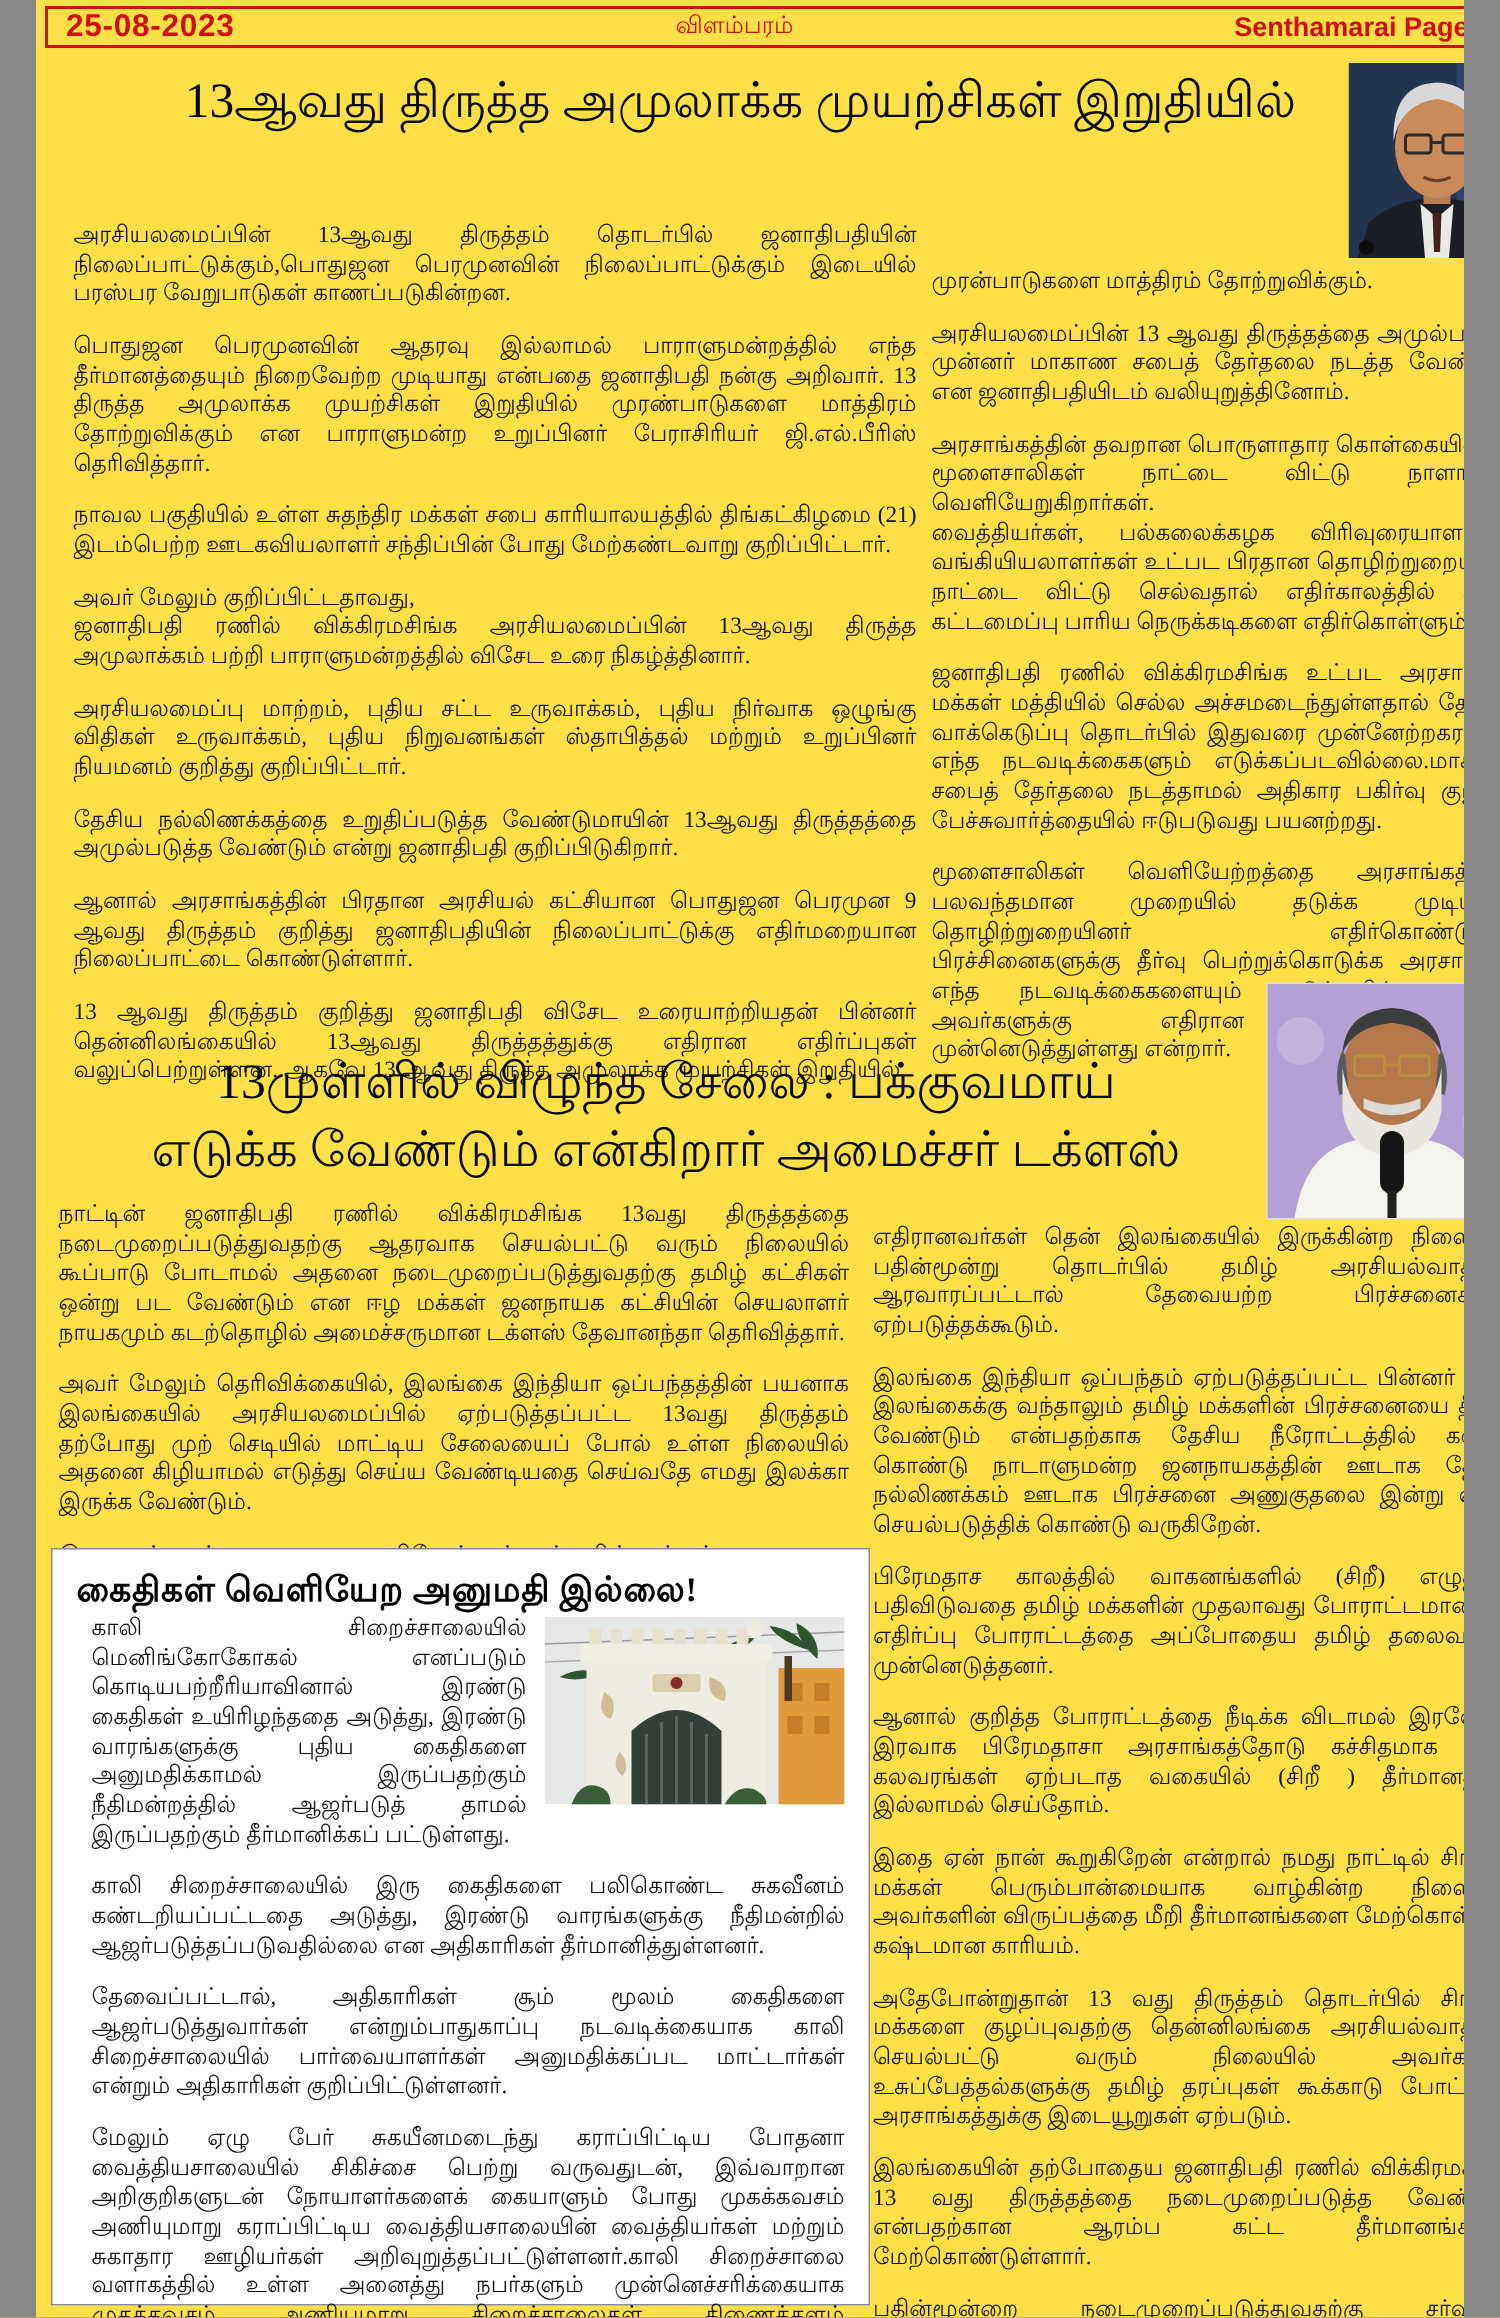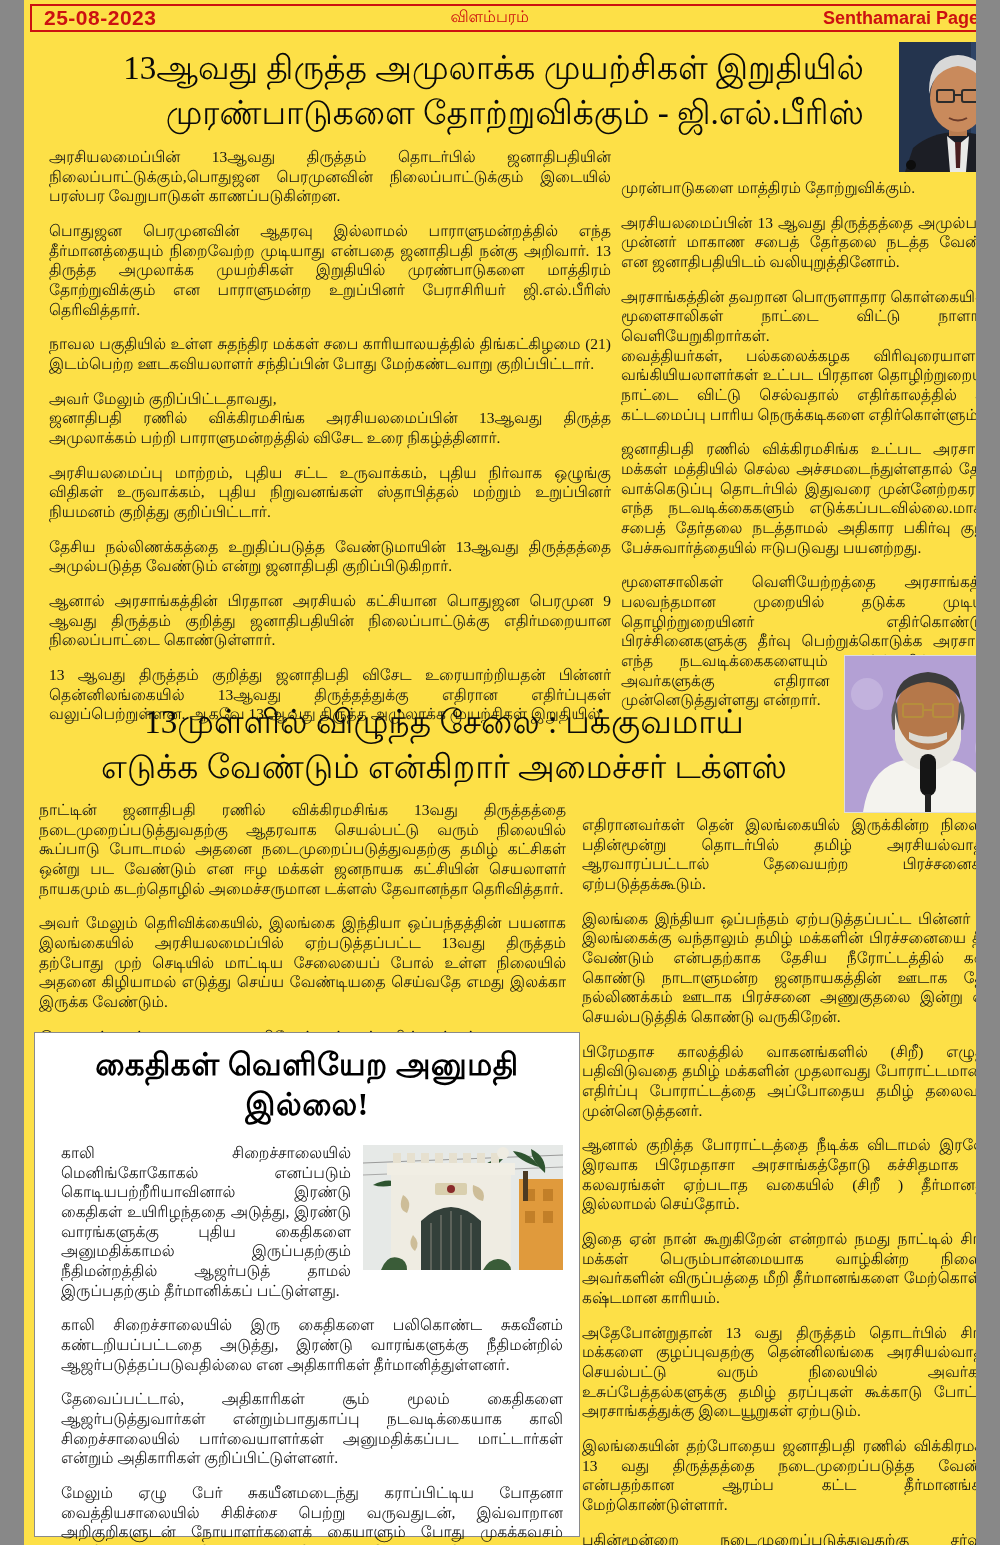--- a/index.html
+++ b/index.html
@@ -37,22 +37,22 @@
   .a2-left  { left:15px;  top:800px; width:527px; }
   .a2-right { left:558px; top:815px; width:428px; }
 
   
   .box3 {
     position:absolute; left:10px; top:1032px; width:546px; height:505px;
     box-sizing:border-box; border:1px solid #8a8a8a; background:#fff;
     padding:8px 16px 10px 16px;
   }
   .box3 h2 {
-    margin:6px 0 16px 0; text-align:center;
-    font-size:31px; font-weight:bold; letter-spacing:.5px; color:#000;
+    margin:6px 0 0 0; text-align:left;
+    font-size:23px; font-weight:bold; letter-spacing:.5px; color:#000;
   }
   .box3 .body { text-align:justify; font-size:15.5px; line-height:1.27; }
   .box3 .body p { margin:0 0 15px 10px; white-space:pre-line; }
 
   
   .photo { position:absolute; display:block; }
   .photo-peiris   { left:875px; top:42px;  width:118px; height:130px; }
   .photo-douglas  { left:820px; top:655px; width:166px; height:156px; border:1px solid #ddd; }
   .photo-gate     { float:right; width:200px; height:125px; margin:2px 0 8px 12px; }
   svg { display:block; width:100%; height:100%; }
@@ -63,21 +63,20 @@
 <div class="page">
 
   <div class="masthead">
     <span class="date">25-08-2023</span>
     <span class="center">விளம்பரம்</span>
     <span class="paper">Senthamarai  Page 03</span>
   </div>
 
   <div class="headline1">
     <div>13ஆவது திருத்த அமுலாக்க முயற்சிகள் இறுதியில்</div>
-    <div>முரண்பாடுகளை தோற்றுவிக்கும் - ஜி.எல்.பீரிஸ்</div>
   </div>
 
   <div class="photo photo-peiris">
     <svg viewBox="0 0 118 130" preserveAspectRatio="none">
       <rect width="118" height="130" fill="#24344e"></rect>
       <rect x="72" width="46" height="130" fill="#32496f" opacity="0.75"></rect>
       <path d="M6,130 L14,106 Q32,90 59,90 Q86,90 104,106 L112,130 Z" fill="#1c1e25"></path>
       <path d="M48,94 L59,103 L70,94 L67,130 L51,130 Z" fill="#e9e9e7"></path>
       <path d="M56,100 L62,100 L61,126 L57,126 Z" fill="#4a1f1f"></path>
       <rect x="50" y="78" width="18" height="16" fill="#b97c50"></rect>

